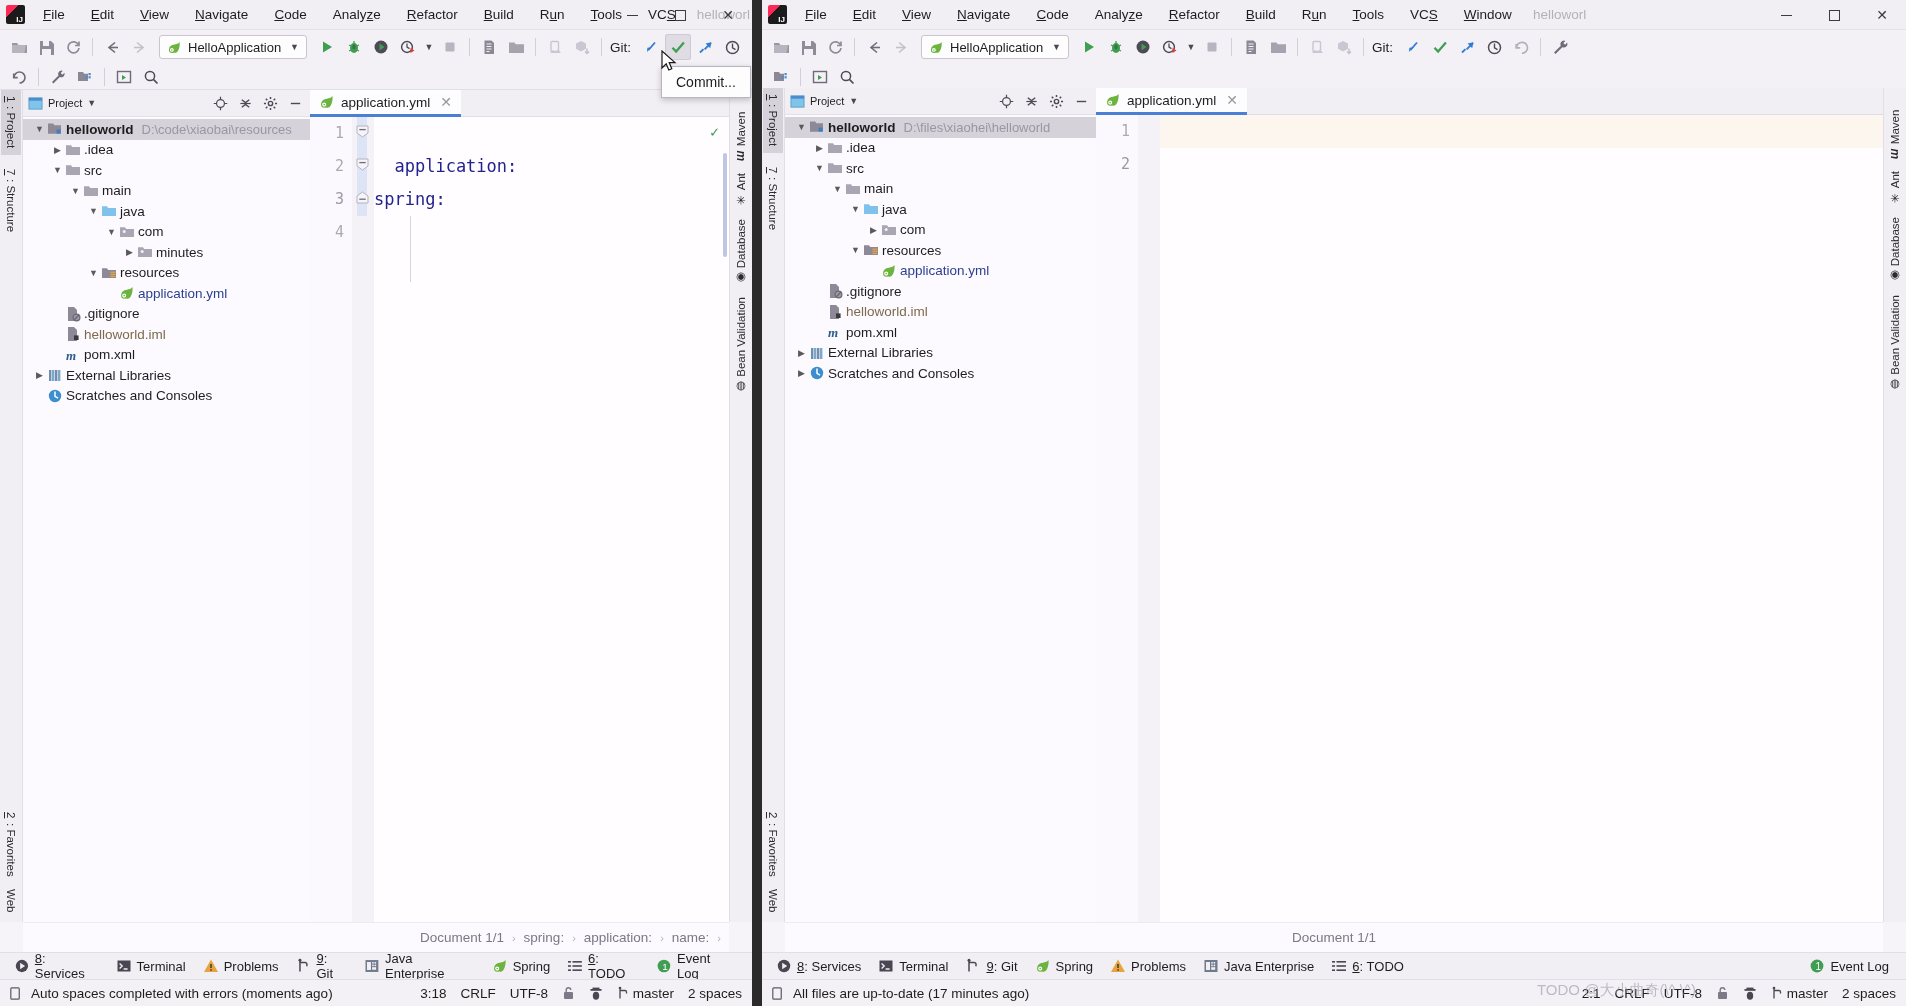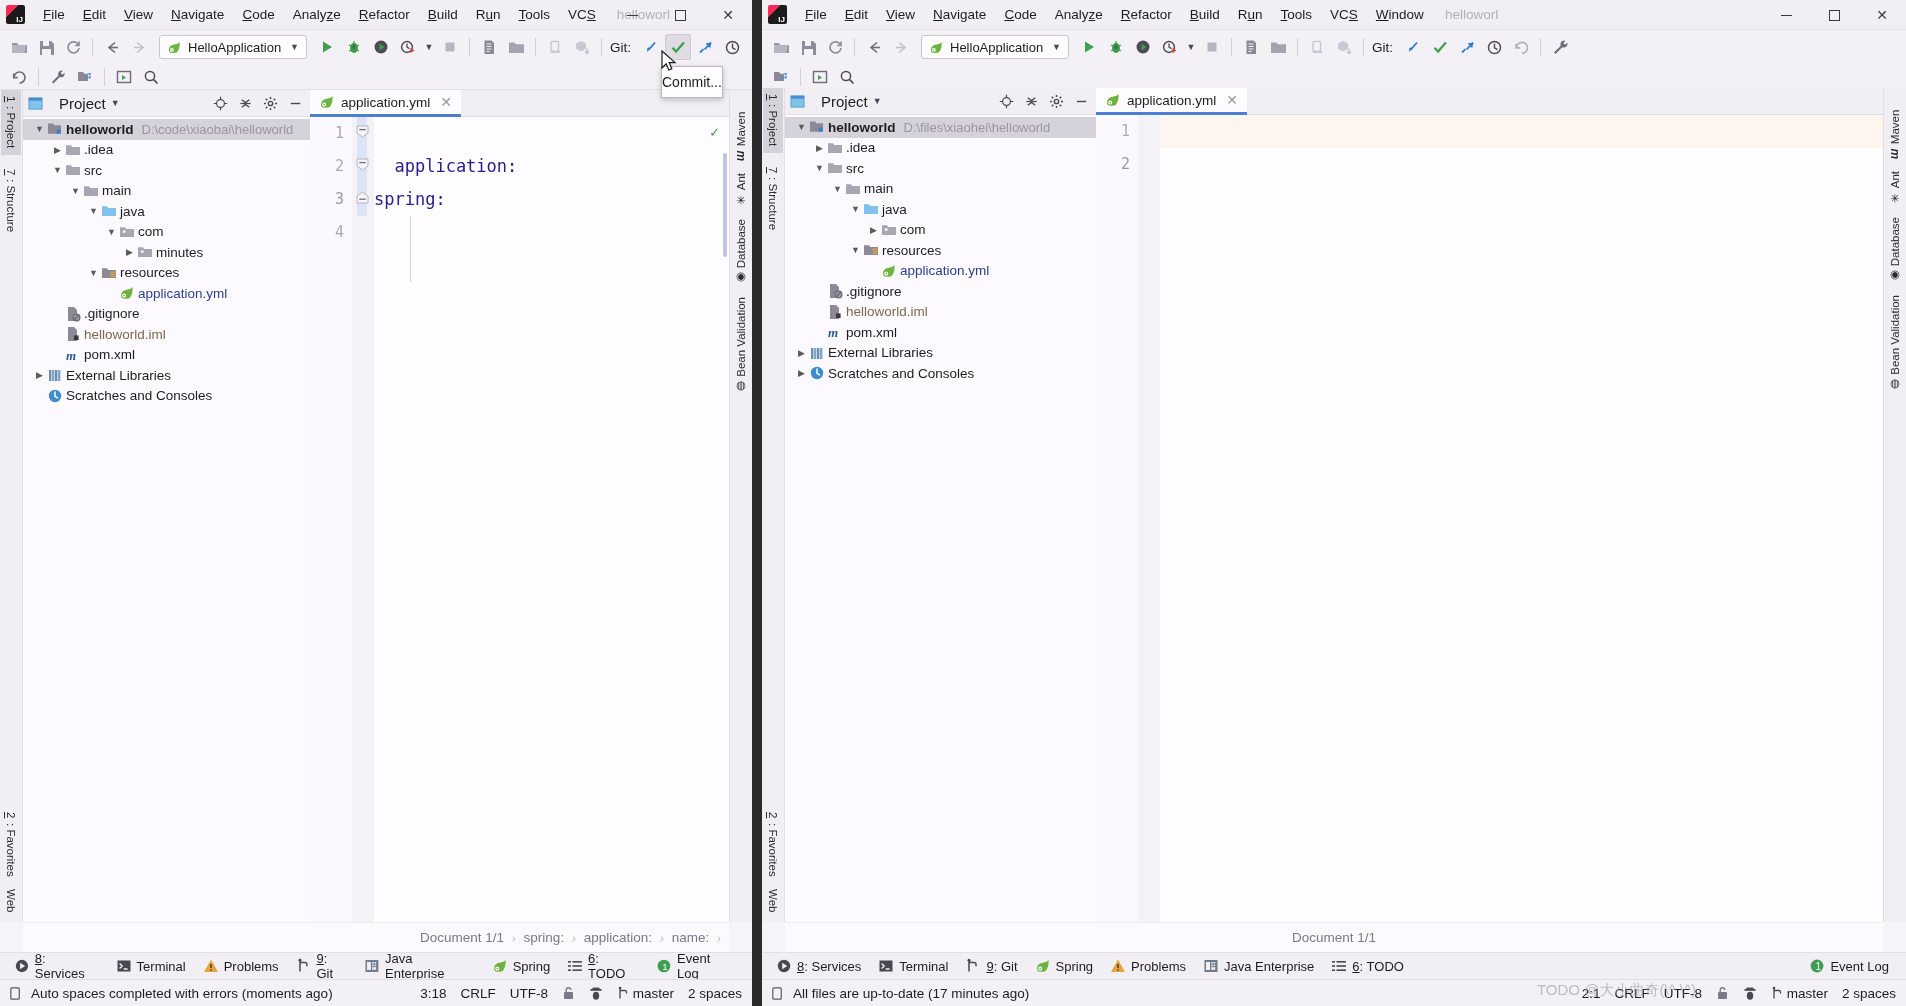--- a/index.html
+++ b/index.html
@@ -24,21 +24,21 @@
   }
   .ij-logo {
     width: 19px; height: 19px; border-radius: 2px; margin-right: 9px;
     background: linear-gradient(135deg,#fe2857 0%,#fe2857 34%,#1b1b1b 34%,#1b1b1b 100%);
     position: relative; flex: none;
   }
   .ij-logo::after {
     content:"IJ"; position:absolute; right:2px; bottom:0px; font-size:8px;
     color:#fff; font-weight:bold; font-family:"Liberation Sans",sans-serif;
   }
-  .menu { display: flex; align-items: center; gap: 0px; }
+  .menu { display: flex; align-items: center; gap: 8px; }
   .menu-item {
     padding: 4px 9px; font-size: 13.5px; color: #1d1d1d; cursor: default;
     white-space: nowrap;
   }
   .menu-item .uk { text-decoration: underline; }
   .win-title {
     font-size: 13.5px; color: #b4b0b8; margin-left: 12px; white-space: nowrap;
   }
   .wbtns { position: absolute; right: 0; top: 0; height: 30px; display: flex; }
   .wbtn {
@@ -91,21 +91,21 @@
   .rail-rot-rev { writing-mode: vertical-rl; transform: rotate(180deg); }
 
   
   .projpanel { background:#fcfaff; flex: none; display:flex; flex-direction:column; }
   .win-left  .projpanel { width: 287px; }
   .win-right .projpanel { width: 311px; }
   .projhead {
     height: 27px; background:#f2eff4; display:flex; align-items:center;
     padding: 0 5px; gap: 5px; border-bottom: 1px solid #e4e0e8;
   }
-  .projhead .ttl { font-size: 15px; margin-left:11px; }
+  .projhead .ttl { font-size: 11px; margin-left:0; }
   .projhead .spacer { flex: 1; }
   .ph-btn { width:20px;height:20px;display:flex;align-items:center;justify-content:center;border-radius:3px; }
 
   .tree { padding-top: 2px; font-size: 13.5px; overflow: hidden; flex:1; }
   .trow { height: 20.5px; display:flex; align-items:center; white-space: nowrap; }
   .trow.sel { background:#d6d2da; }
   .twist { width:13px; text-align:center; font-size:9px; color:#5a5a5a; flex:none; }
   .tico { width:17px; display:flex; align-items:center; justify-content:center; flex:none; margin-right:3px; }
   .tlabel { color:#1d1d1d; }
   .tlabel.b { font-weight: bold; }
@@ -165,21 +165,21 @@
     background:#f4f1f6; display:flex; align-items:center; padding-left:8px;
     font-size:13.5px; border-top:1px solid #e2dee6;
   }
   .sb-msg { color:#1d1d1d; margin-left:8px; }
   .sb-right { margin-left:auto; display:flex; align-items:center; gap:14px; padding-right:10px; }
   .sb-item { color:#1d1d1d; }
 
   
   .tooltip {
     position:absolute; background:#fdfdfd; border:1px solid #b9b4c0;
-    box-shadow: 0 2px 6px rgba(0,0,0,.22); padding:7px 0; font-size:14px;
+    box-shadow: 0 2px 6px rgba(0,0,0,.22); padding:7px 14px; font-size:14px;
     color:#1d1d1d; z-index: 50; white-space:nowrap;
   }
   .cursor-arrow { position:absolute; z-index:60; pointer-events:none; }
 
   .watermark {
     position:absolute; bottom:6px; right:210px; font-size:15px; color:#9e9aa6;
     opacity:.62; z-index: 40; white-space:nowrap;
     font-family:"Liberation Sans", sans-serif;
   }
 
@@ -435,21 +435,21 @@
         <div class="tree" id="tree-left">
             <div class="trow sel" style="padding-left: 10px;">
               <span class="twist">▼</span>
               <span class="tico">
                 <svg width="16" height="16" viewBox="0 0 16 16">
                   <path d="M1 2.6h5.2l1.2 1.7H14v8.5H1z" fill="#8d8996"></path>
                   <rect x="9.6" y="8.6" width="4" height="4" fill="#3d7fc1"></rect>
                 </svg>
               </span>
               <span class="tlabel b">helloworld</span>
-              <span class="tpath">D:\code\xiaobai\helloworld</span>
+              <span class="tpath">D:\code\xiaobai\resources</span>
             </div>
             <div class="trow" style="padding-left: 28px;">
               <span class="twist">▶</span>
               <span class="tico">
                 <svg width="16" height="16" viewBox="0 0 16 16">
                   <path d="M1 3.2h5l1.2 1.7H15v8H1z" fill="#a9a5b2"></path>
                 </svg>
               </span>
               <span class="tlabel">.idea</span>
             </div>

